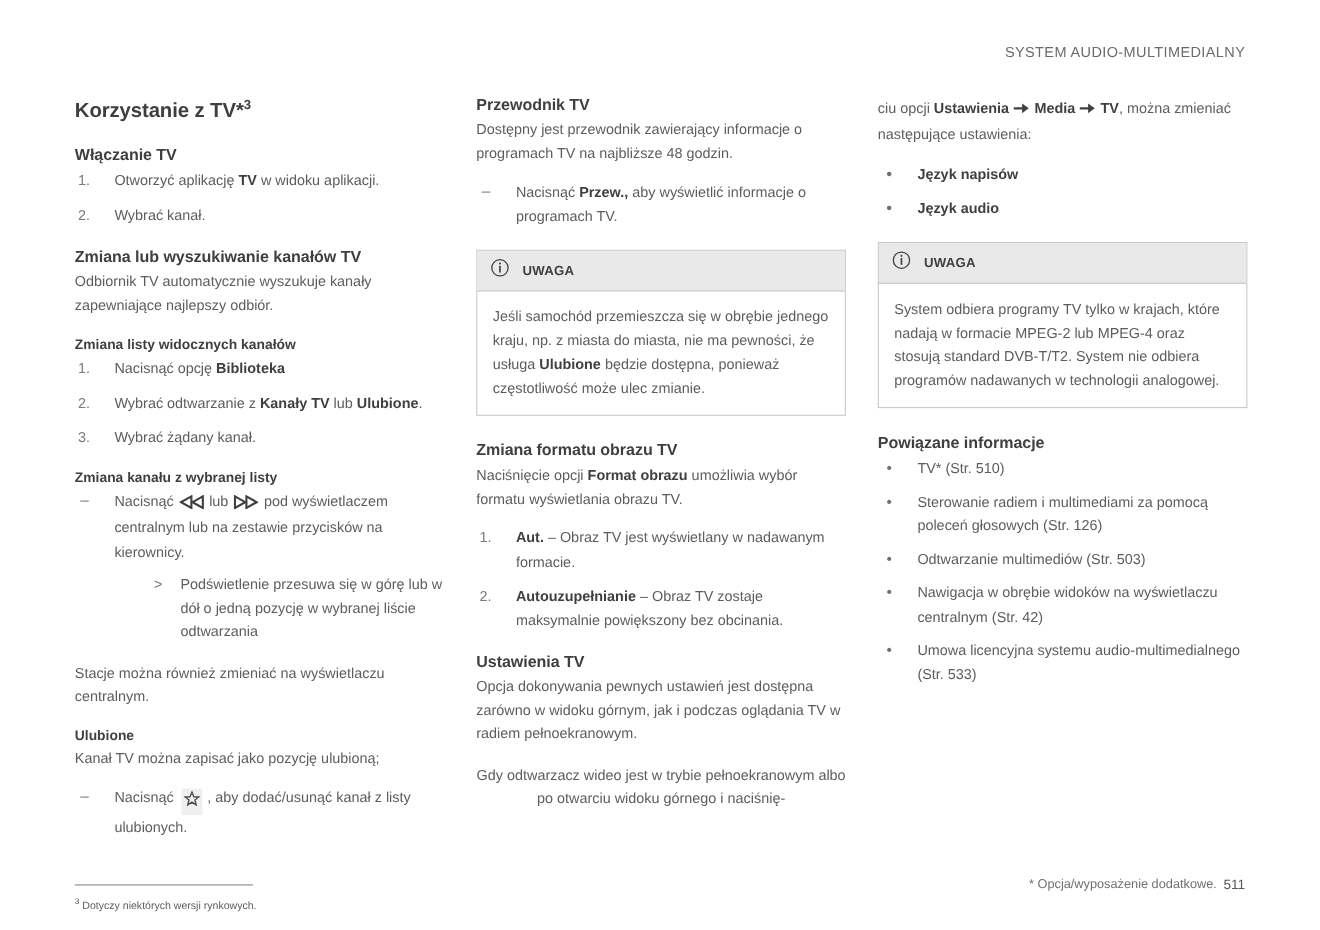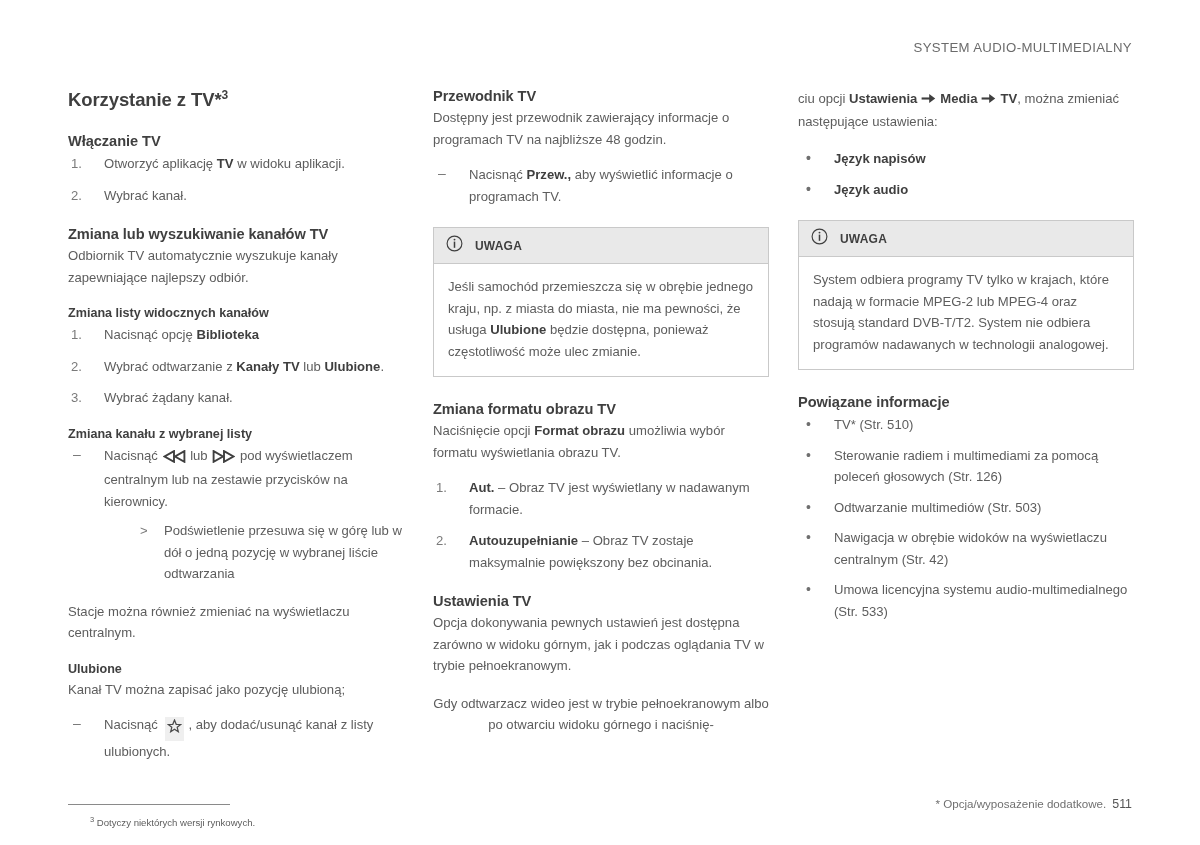--- a/index.html
+++ b/index.html
@@ -200,21 +200,20 @@
   .footnote-rule {
     width: 162px;
     height: 1px;
     background: #8a8a8a;
     margin-bottom: 8px;
   }
   .footnote-text {
     font-size: 9.6px;
     line-height: 14px;
     color: #5d5d5d;
-    margin-left: 22px;
   }
   .footnote-text .fn-num {
     font-size: 7.5px;
     vertical-align: super;
   }
 
   
   .page-footer {
     position: absolute;
     bottom: 34px;
@@ -333,21 +332,21 @@
     <ol class="steps" style="margin-top:14px;">
       <li>
         <span class="marker">1.</span><b>Aut.</b><span> – Obraz TV jest wyświetlany w nadawanym formacie.</span>
       </li>
       <li>
         <span class="marker">2.</span><b>Autouzupełnianie</b><span> – Obraz TV zostaje maksymalnie powiększony bez obcinania.</span>
       </li>
     </ol>
 
     <h2 class="sec spaced">Ustawienia TV</h2>
-    <p class="body">Opcja dokonywania pewnych ustawień jest dostępna zarówno w widoku górnym, jak i podczas oglądania TV w trybie pełnoekranowym.</p>
+    <p class="body">Opcja dokonywania pewnych ustawień jest dostępna zarówno w widoku górnym, jak i podczas oglądania TV w radiem pełnoekranowym.</p>
     <p class="body">Gdy odtwarzacz wideo jest w trybie pełnoekranowym albo po otwarciu widoku górnego i naciśnię-</p>
   </div>
 
   <div class="col">
 
     <p class="body"><span>ciu opcji </span><b>Ustawienia</b><span class="arrow-r"><svg width="15" height="11" viewBox="0 0 15 11">
             <path d="M0.6 5.5 L9.4 5.5" stroke="#3f3f3f" stroke-width="2.1"></path>
             <path d="M8.2 1.0 L14.2 5.5 L8.2 10.0 Z" fill="#3f3f3f"></path>
           </svg></span><b>Media</b><span class="arrow-r"><svg width="15" height="11" viewBox="0 0 15 11">
             <path d="M0.6 5.5 L9.4 5.5" stroke="#3f3f3f" stroke-width="2.1"></path>

